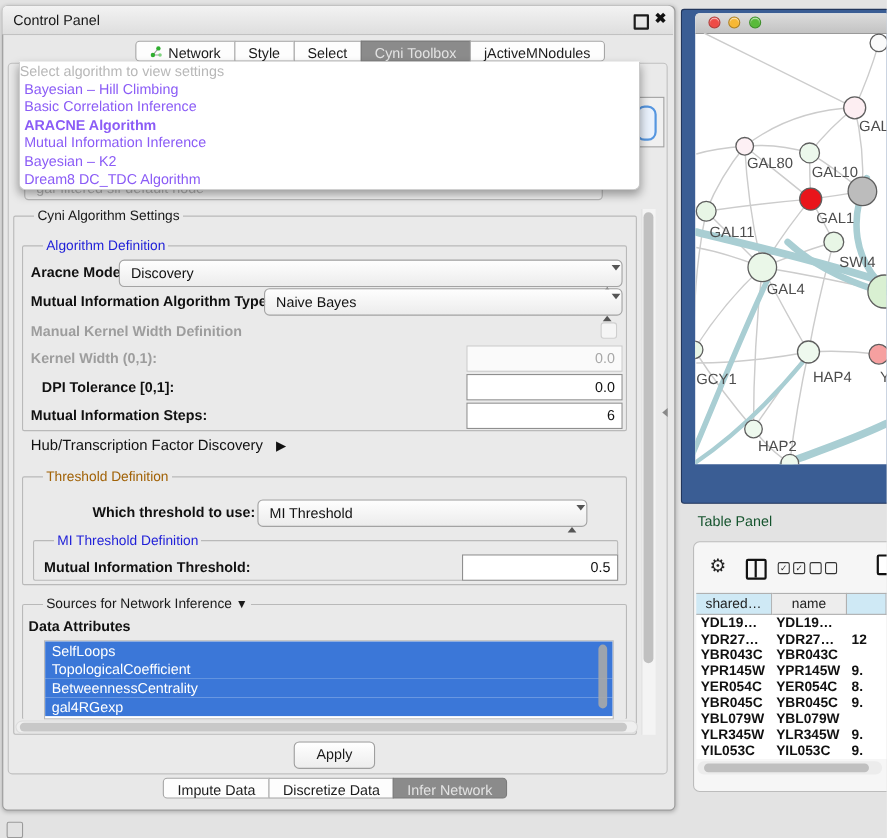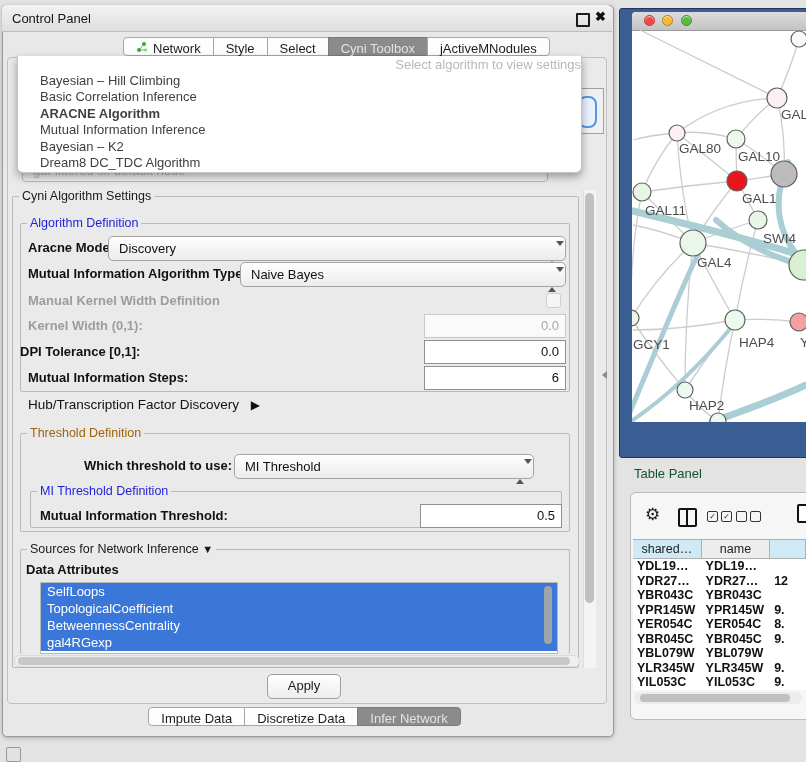--- a/index.html
+++ b/index.html
@@ -24,26 +24,26 @@
   
   .content-card{left:7px;top:57px;width:598px;height:645px;background:#eaeaea;border:1px solid #c0c0c0;border-radius:4px;}
   
   .ghost-combo{left:22px;top:158px;width:526px;height:24px;border:1px solid #b9b9b9;border-radius:4px;
                background:#f1f1f1;color:#b5b5b5;line-height:24px;padding-left:10px;box-sizing:border-box;overflow:hidden;}
   .ghost-frag{left:574px;top:88px;width:28px;height:44px;border:1px solid #a0a0a0;background:#f0f0f0;}
   .ghost-spin{left:578px;top:96px;width:15px;height:28px;border:2px solid #5596e0;border-radius:8px;background:#e9f1fc;}
   
   .popup{left:17px;top:56px;width:563px;height:116px;background:#ffffff;border:1px solid #c6c6c6;border-top:none;
          border-radius:0 0 6px 6px;box-shadow:0 4px 9px rgba(0,0,0,.35);overflow:hidden;}
-  .popup-placeholder{height:17px;line-height:17px;text-align:right;color:#b8b8b8;}
-  .popup-item{height:16.4px;line-height:16.4px;padding-left:22px;color:#404040;white-space:nowrap;}
+  .popup-placeholder{height:17px;line-height:17px;text-align:left;color:#b8b8b8;}
+  .popup-item{height:16.4px;line-height:16.4px;padding-left:4px;color:#8b5cf6;white-space:nowrap;}
   .popup-item.bold{font-weight:bold;}
   
   fieldset{position:absolute;margin:0;padding:0;border:1px solid #b9b9b9;border-radius:2px;box-sizing:border-box;}
-  legend{font-size:12.5px;padding:0 3px;margin-left:6px;}
+  legend{font-size:12.5px;padding:0 3px;margin-left:18px;}
   .lg-black{color:#1a1a1a;}
   .lg-blue{color:#1f1fd8;}
   .lg-green{color:#a16207;}
   .lbl{position:absolute;font-weight:bold;color:#111;white-space:nowrap;}
   .lbl.dis{color:#9d9d9d;}
   .plain{font-weight:normal;}
   
   .combo{position:absolute;height:25px;background:linear-gradient(#fefefe,#ececec);border:1px solid #a3a3a3;
          border-radius:5px;box-sizing:border-box;line-height:23px;padding-left:10px;color:#111;}
   .spinner{position:absolute;right:8px;top:5px;width:9px;}
@@ -167,21 +167,21 @@
 </div>
 <div class="lbl" style="left:28px;top:266px;">Mutual Information Algorithm Type:</div>
 <div class="combo" style="left:240px;top:262px;width:326px;">
   <span>Naive Bayes</span>
   <span class="spinner"><span class="up"></span><span class="dn"></span></span>
 </div>
 <div class="lbl dis" style="left:28px;top:293px;">Manual Kernel Width Definition</div>
 <div class="checkbox" style="left:546px;top:293px;"></div>
 <div class="lbl dis" style="left:28px;top:318px;">Kernel Width (0,1):</div>
 <div class="field dis" style="left:424px;top:314px;width:142px;">0.0</div>
-<div class="lbl" style="left:20px;top:344px;">DPI Tolerance [0,1]:</div>
+<div class="lbl" style="left:38px;top:344px;">DPI Tolerance [0,1]:</div>
 <div class="field" style="left:424px;top:340px;width:142px;">0.0</div>
 <div class="lbl" style="left:28px;top:370px;">Mutual Information Steps:</div>
 <div class="field" style="left:424px;top:366px;width:142px;">6</div>
 
 <div class="lbl plain" style="left:28px;top:397px;font-size:13.5px;">
   <span>Hub/Transcription Factor Discovery</span>
   <span style="margin-left:8px;font-size:12px;">▶</span>
 </div>
 
 <fieldset class="abs" style="left:20px;top:426px;width:550px;height:106px;">

